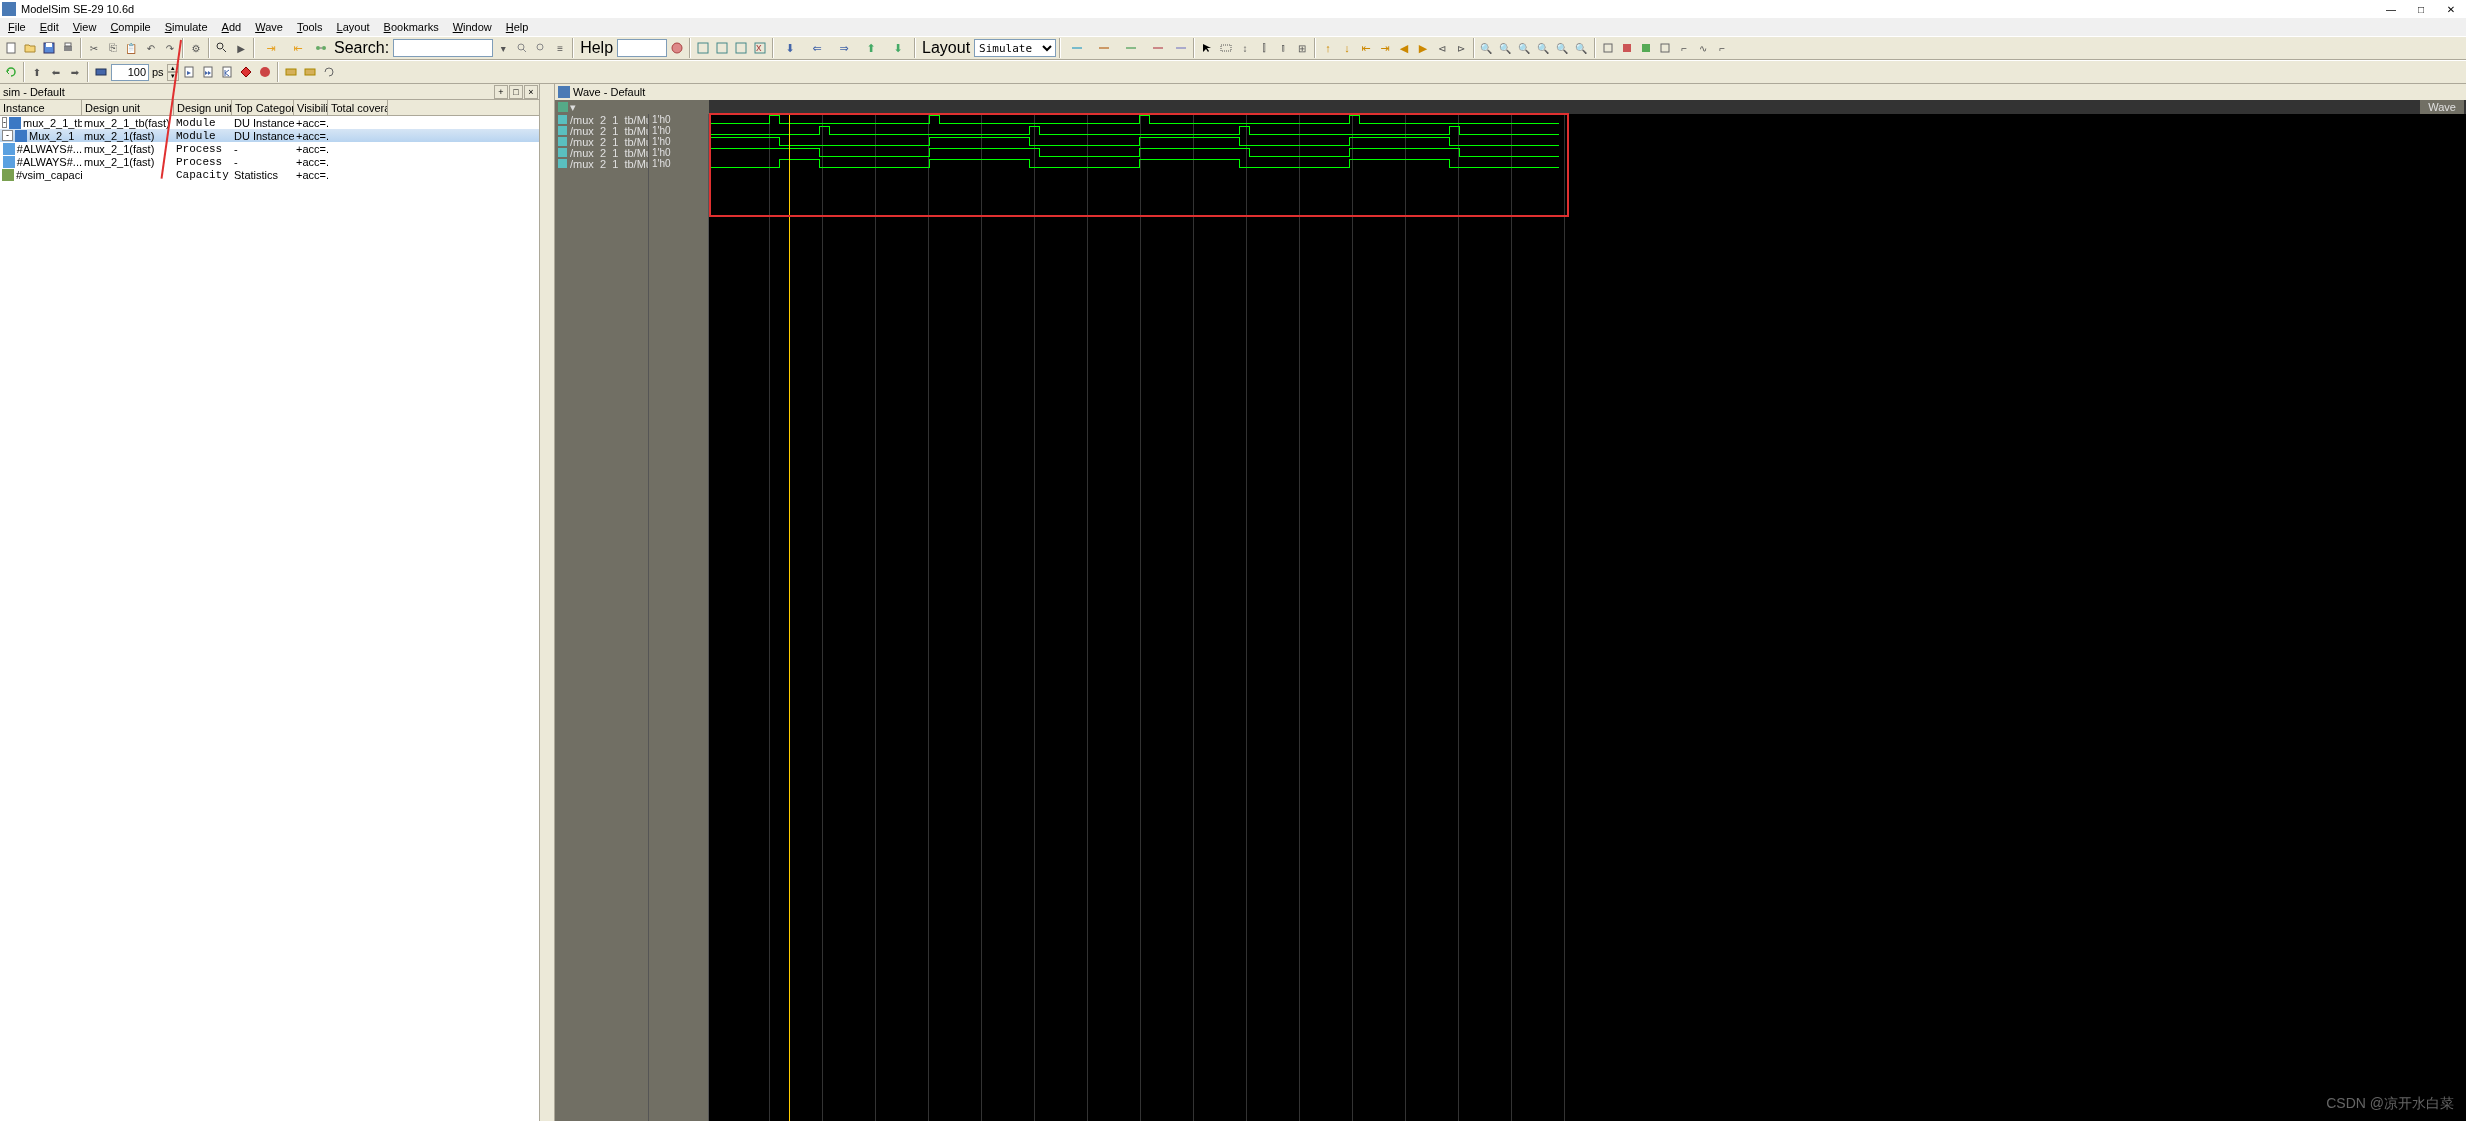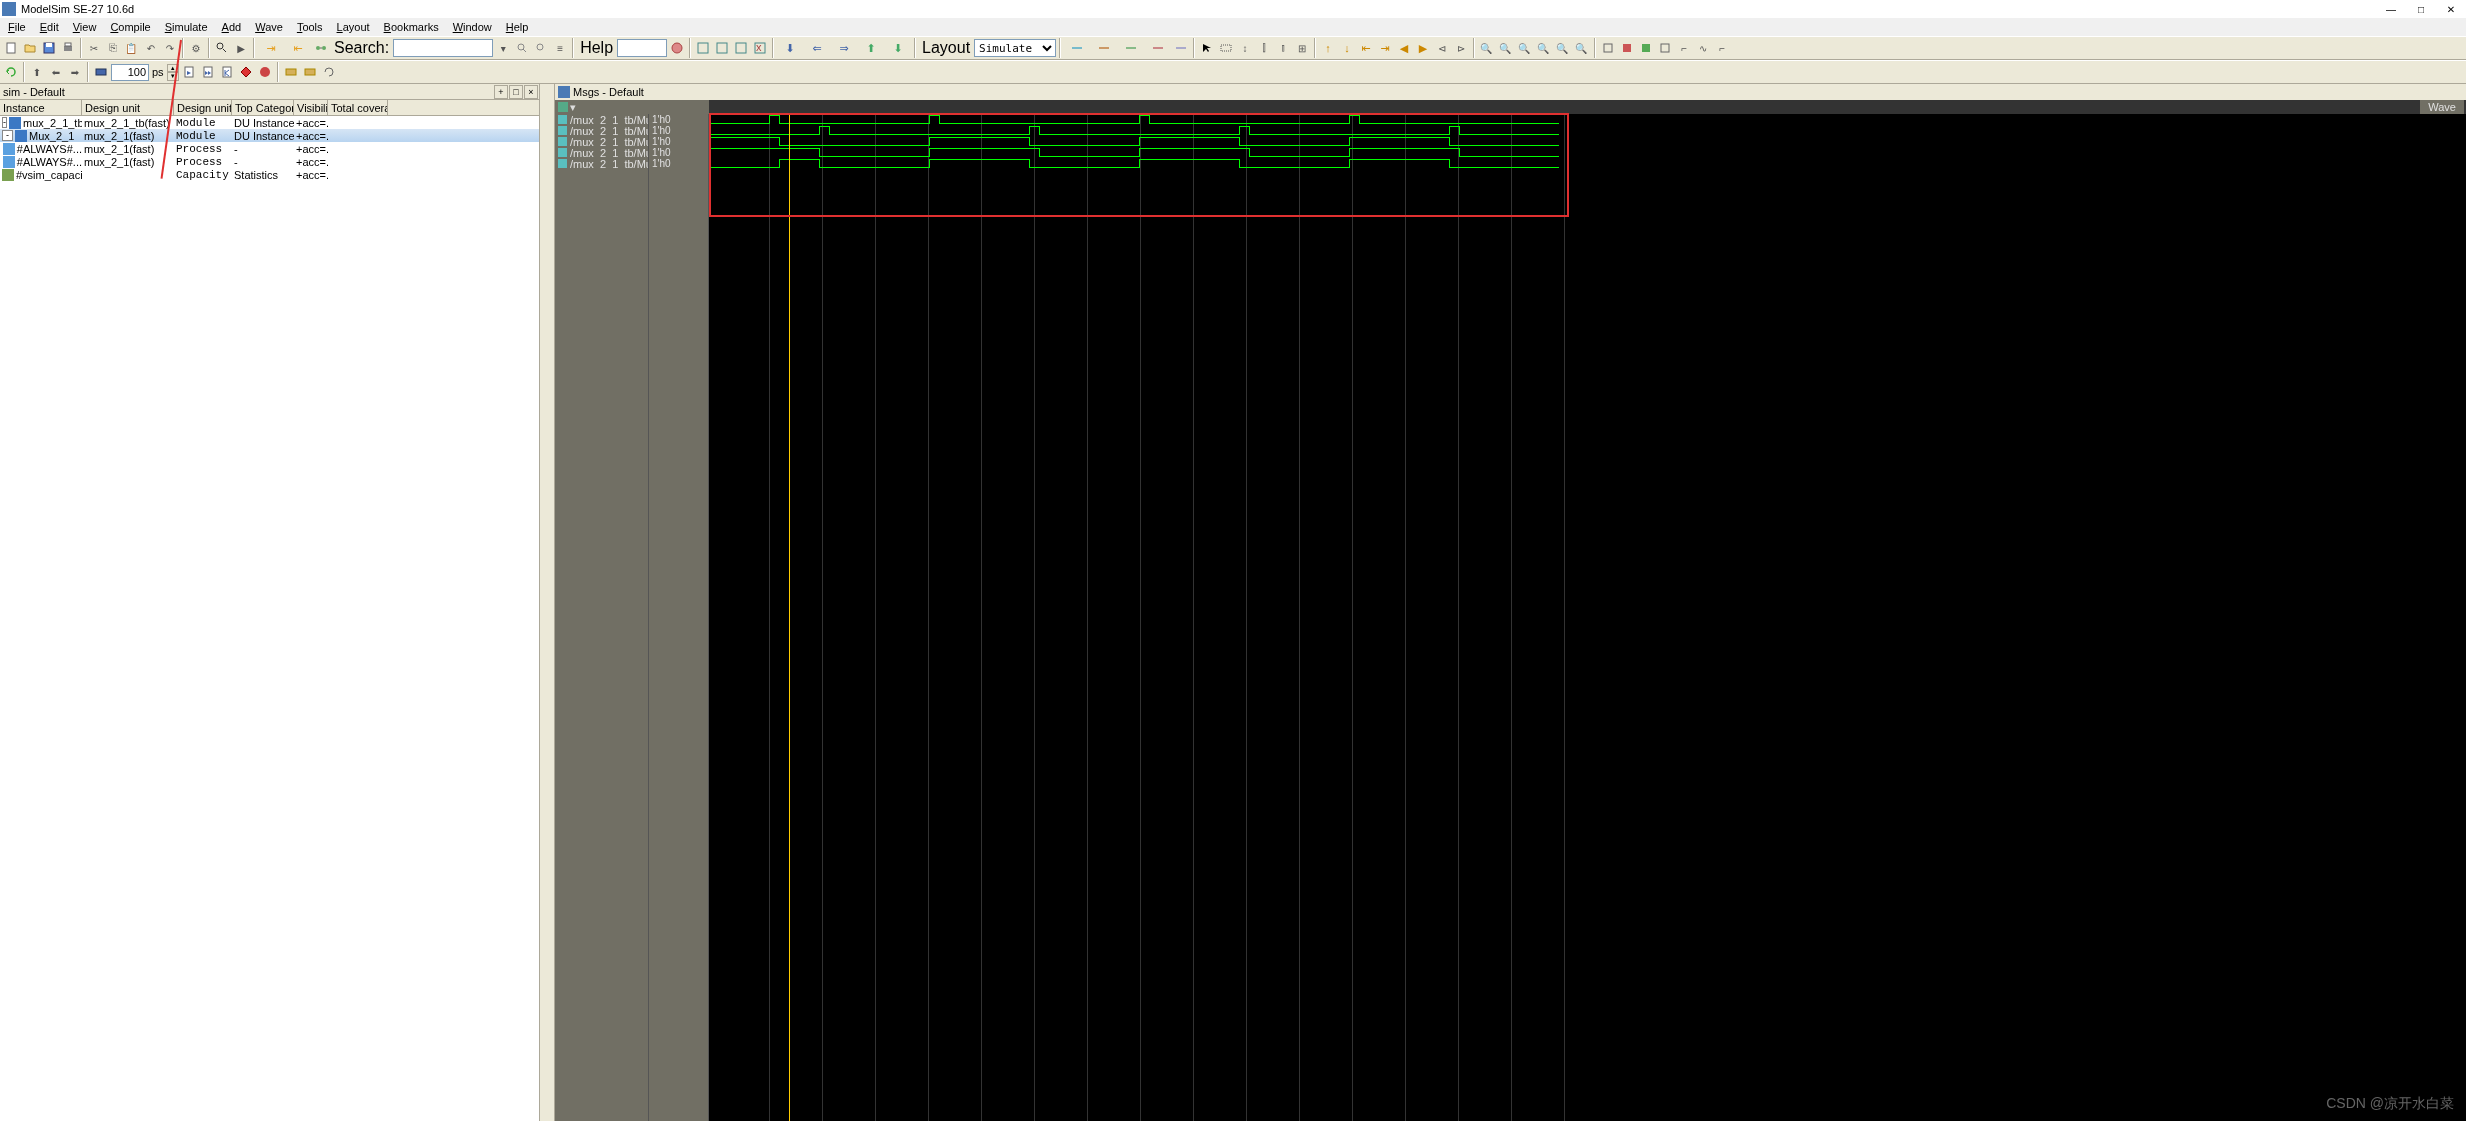--- a/index.html
+++ b/index.html
@@ -85,21 +85,21 @@
 
 .redarrow { position:absolute; width:2px; height:140px; background:#e03030; z-index:20; pointer-events:none; transform:rotate(8deg); transform-origin:top; }
 
 .watermark { position:absolute; right:12px; bottom:8px; opacity:.45; font-size:14px; color:#ddd; z-index:30;text-align:center; }
 </style>
 </head>
 <body>
 
 <div class="titlebar">
   <div class="icon"></div>
-  <span class="title">ModelSim SE-27 10.6d</span>
+  <span class="title">ModelSim SE-29 10.6d</span>
   <div class="winbtns">
     <div class="winbtn">—</div>
     <div class="winbtn">□</div>
     <div class="winbtn">✕</div>
   </div>
 </div>
 
 <div class="menubar" id="menubar">
     <div class="menuitem"><span class="u">F</span>ile</div>
     <div class="menuitem"><span class="u">E</span>dit</div>
@@ -481,21 +481,21 @@
       </div>
 
     <div class="redarrow" style="left:180px; top:40px;"></div>
   </div>
 
   <div style="width:14px; background:#ece9d8;"></div>
 
   <div class="rightpanel">
     <div class="wavehdr">
       <div class="wicon"></div>
-      <span>Msgs - Default</span>
+      <span>Wave - Default</span>
     </div>
     <div class="wavehdr2">
       <div class="siglbl">
           <div class="sigico"></div>
           <span style="color:#ddd">▾</span>
         </div>
       <div class="vallbl"></div>
       <div class="msglbl" style="color:#e0e0e0;">Wave</div>
     </div>
     <div class="wavebody">

